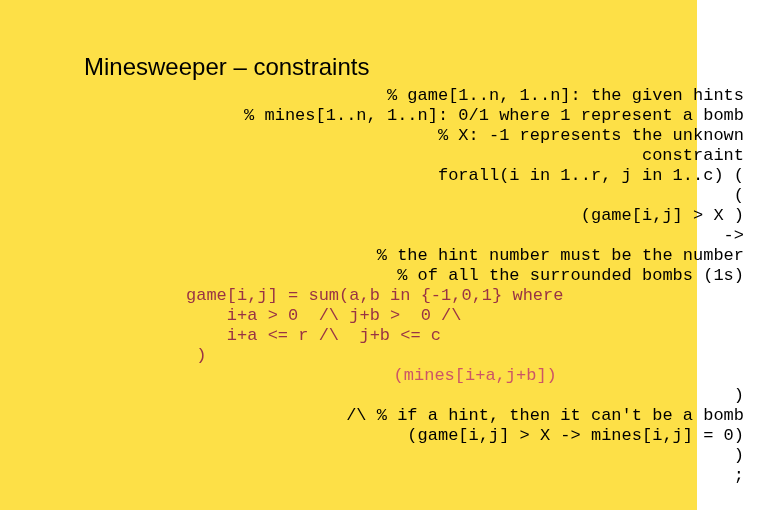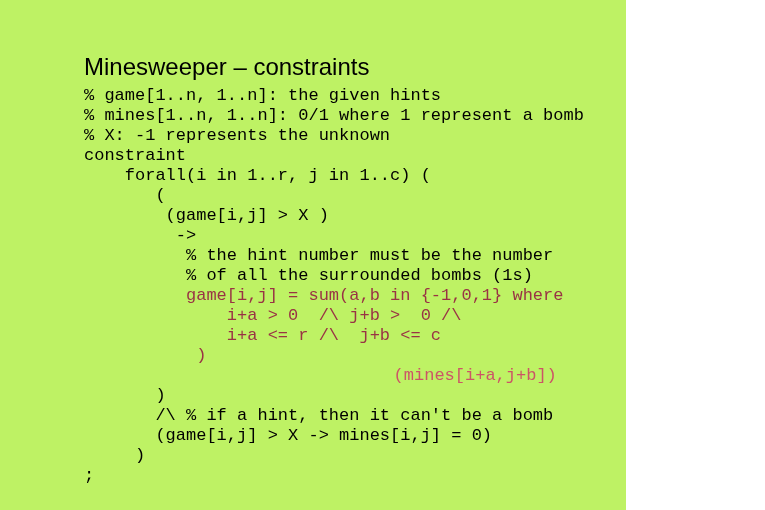--- a/index.html
+++ b/index.html
@@ -10,23 +10,23 @@
   }
   body {
     width: 765px;
     height: 510px;
     overflow: hidden;
     font-family: "Liberation Sans", sans-serif;
     -webkit-font-smoothing: none;
   }
   #slide {
     position: relative;
-    width: 626px;
+    width: 697px;
     height: 510px;
-    background: #bef264;
+    background: #fde047;
   }
   #slide-title {
     position: absolute;
     left: 84px;
     top: 53px;
     font-family: "Liberation Sans", sans-serif;
     font-size: 24px;
     line-height: 28px;
     color: #000000;
     white-space: pre;
@@ -42,21 +42,21 @@
     line-height: 20px;
     color: #000000;
     white-space: pre;
     letter-spacing: 0px;
   }
   .code-line {
     white-space: pre;
     height: 20px;
     line-height: 20px;
   }
-  .c-black  { color: #000000; }
+  .c-black  { color: #000000; text-align: right; }
   .c-darkred { color: #993344; }
   .c-lightred { color: #cc5566; text-align: center; }
 </style>
 </head>
 <body>
 
 <div id="slide">
 
   <div id="slide-title">Minesweeper – constraints</div>
 

